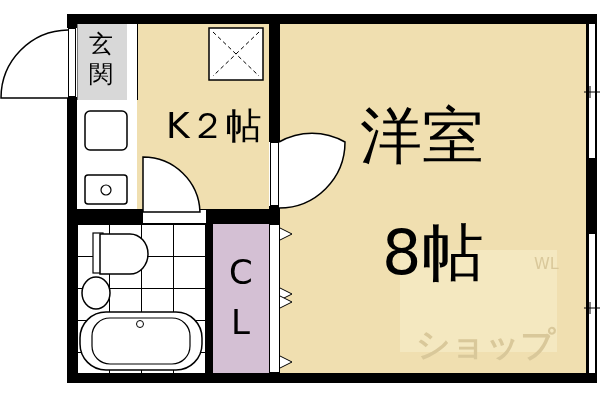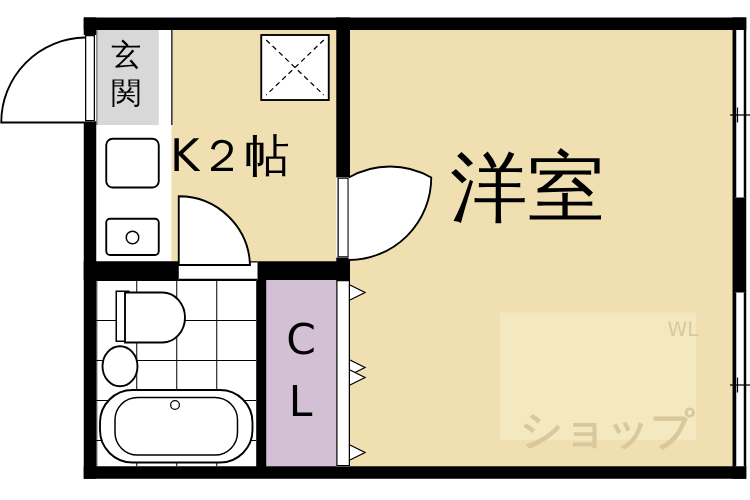--- a/index.html
+++ b/index.html
@@ -80,17 +80,18 @@
     <line x1="584" y1="92" x2="600" y2="92" stroke="#000"></line>
     <line x1="590" y1="86" x2="590" y2="98" stroke="#000"></line>
     <line x1="584" y1="308" x2="600" y2="308" stroke="#000"></line>
     <line x1="590" y1="302" x2="590" y2="314" stroke="#000"></line>
   </svg>
 
   <div class="abs" style="left:400px;top:250px;width:157px;height:102px;background:#f4e8c0;"></div>
   <div class="lbl" style="left:416px;top:306px;font-size:34px;font-weight:bold;color:#d9c89a;margin-top:21px;">ショップ</div>
   <div class="lbl" style="left:534px;top:256px;font-size:16px;color:#d9c89a;">WL</div>
 
-  <div class="lbl" style="left:136px;top:108px;font-size:36px;">K２帖</div>
-  <div class="lbl" style="left:360px;top:105px;font-size:62px;margin-top:14px;">洋室</div>
+  <div class="lbl" style="left:166px;top:108px;font-size:36px;">K２帖</div>
+  <div class="lbl" style="left:360px;top:105px;font-size:62px;">洋室</div>
+  <div class="lbl" style="left:382px;top:222px;font-size:62px;">8帖</div>
   <div class="lbl" style="left:229px;top:255px;font-size:34px;">C</div>
   <div class="lbl" style="left:231px;top:305px;font-size:34px;">L</div>
 </div>
 
 </body></html>

